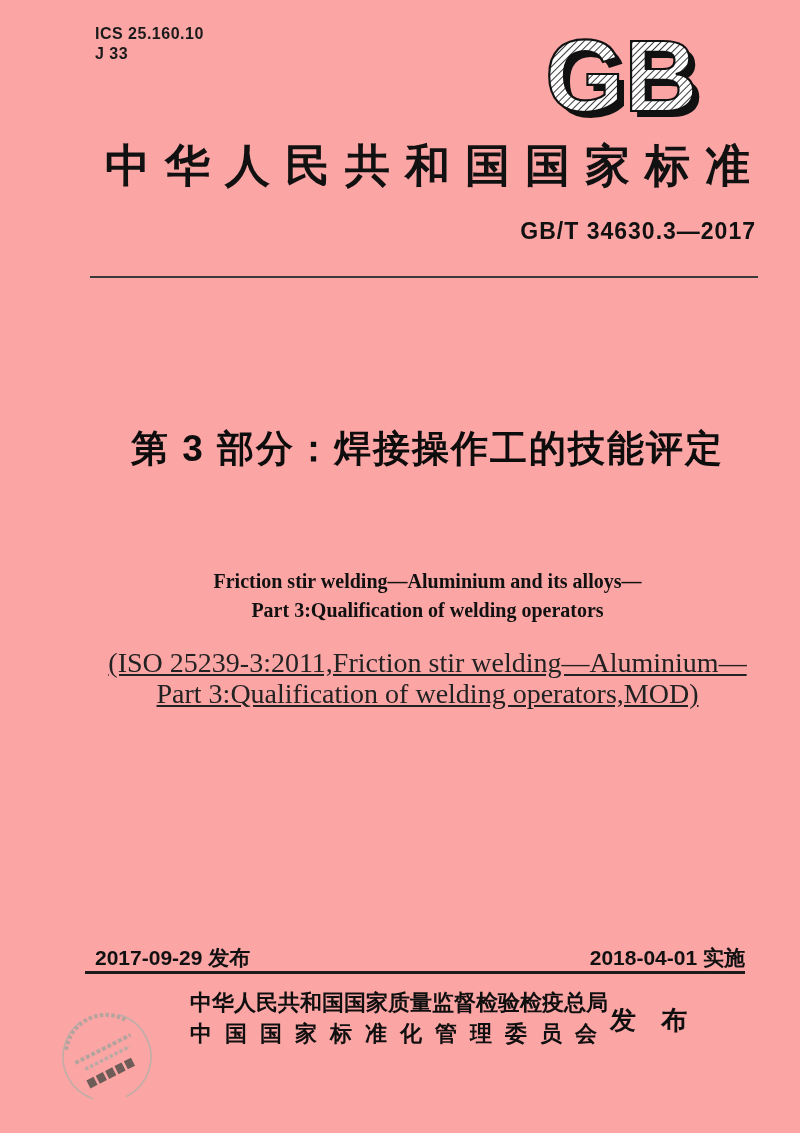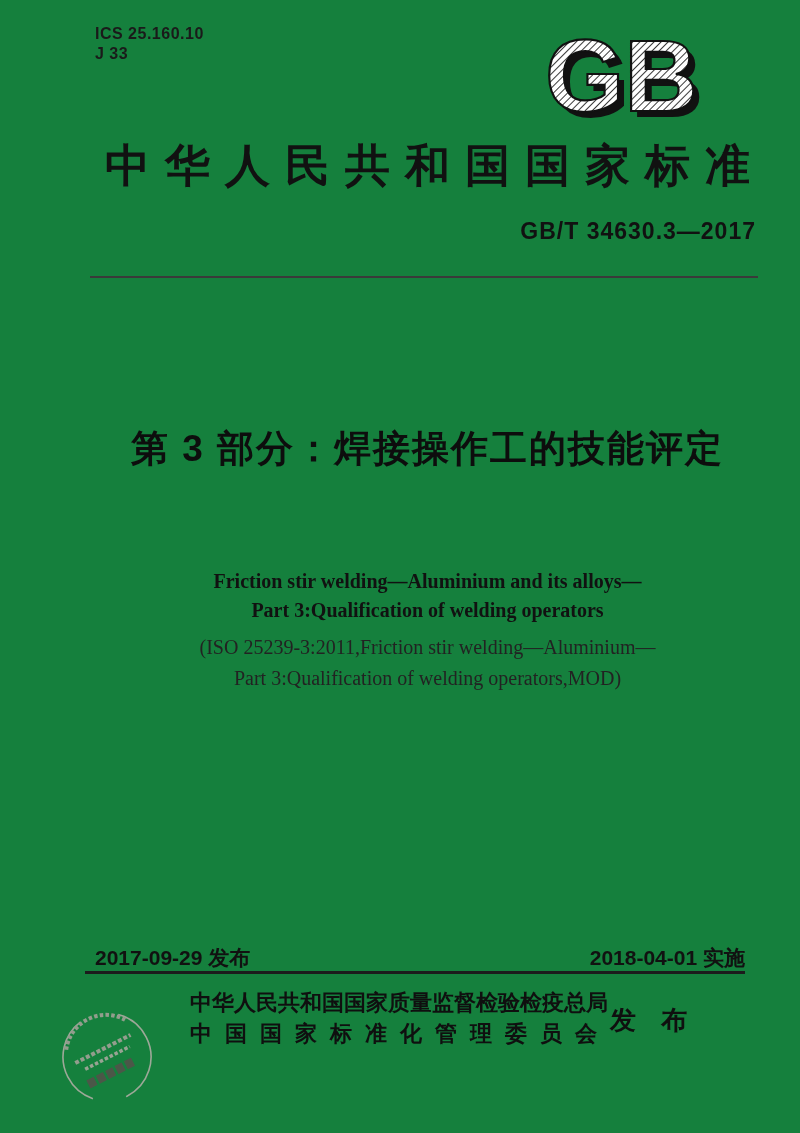--- a/index.html
+++ b/index.html
@@ -1,37 +1,37 @@
 <!DOCTYPE html>
 <html><head>
 <meta charset="utf-8">
 <style>
   html,body{margin:0;padding:0;background:#ffffff;}
   .page{
-    position:relative;width:800px;height:1133px;background:#15803d;overflow:hidden;
+    position:relative;width:800px;height:1133px;background:#fca5a5;overflow:hidden;
     font-family:"Liberation Sans",sans-serif;color:#1a1a1a;
   }
   
   .ics{position:absolute;left:95px;top:24px;font-size:16px;font-weight:bold;line-height:20px;letter-spacing:.5px;}
   
   .gb-logo{position:absolute;left:545px;top:30px;width:170px;height:95px;}
   
   .std-header{
     position:absolute;left:95px;top:136px;width:680px;white-space:nowrap;
     font-family:"Liberation Serif",serif;font-weight:bold;font-size:45px;letter-spacing:15px;color:#111;text-align:center;
   }
   .std-number{
     position:absolute;right:44px;top:218px;font-size:23px;font-weight:bold;letter-spacing:1px;color:#111;
   }
   .rule-top{position:absolute;left:90px;top:276px;width:668px;height:2px;background:#3a3a3a;}
   
   .center-block{position:absolute;left:95px;width:665px;text-align:center;}
   .title-cn{top:424px;font-size:37px;font-weight:bold;line-height:49px;letter-spacing:2px;color:#0d0d0d;}
   .title-en{top:567px;font-family:"Liberation Serif",serif;font-weight:bold;font-size:20px;line-height:29px;color:#111;}
-  .iso-note{top:632px;font-family:"Liberation Serif",serif;font-size:20px;line-height:31px;color:#222;}
+  .iso-note{top:647px;font-family:"Liberation Serif",serif;font-size:28px;line-height:31px;color:#222;text-decoration:underline;}
   
   .dates{position:absolute;left:95px;top:944px;width:650px;display:flex;justify-content:space-between;
     font-size:21px;font-weight:bold;color:#111;}
   .rule-bottom{position:absolute;left:85px;top:971px;width:660px;height:3px;background:#1c1c1c;}
   
   .issuer{position:absolute;left:190px;top:987px;width:420px;font-weight:bold;font-size:22px;color:#0f0f0f;}
   .issuer .l1{white-space:nowrap;line-height:31px;}
   .issuer .l2{white-space:nowrap;line-height:31px;letter-spacing:13px;}
   .publish{position:absolute;left:610px;top:1003px;font-size:26px;font-weight:bold;letter-spacing:9px;color:#0f0f0f;}
   

